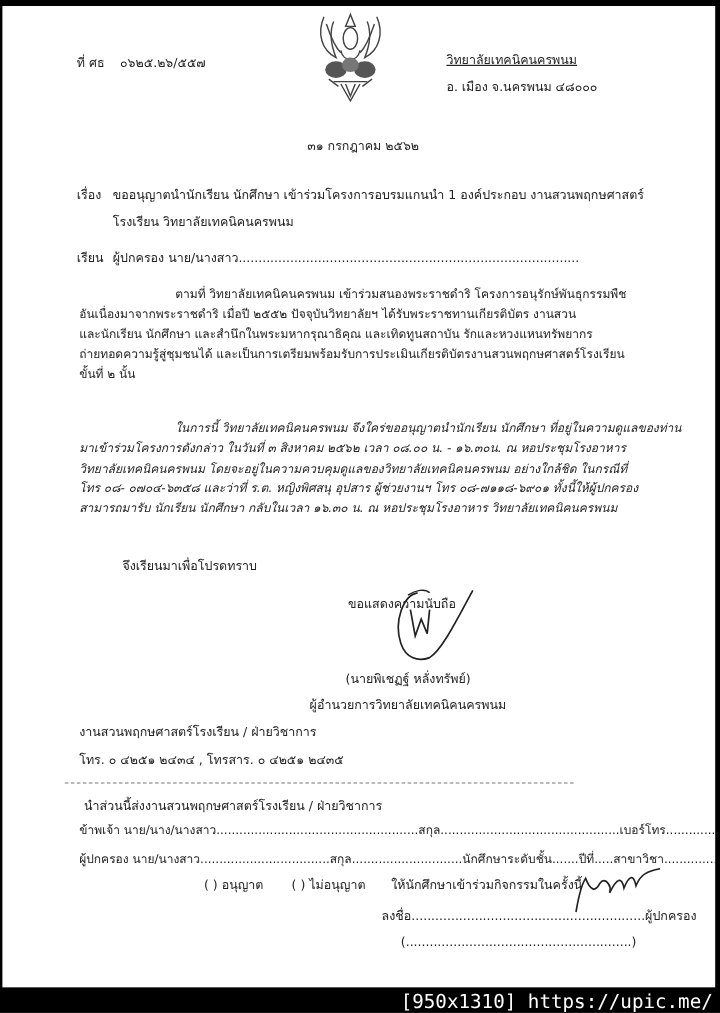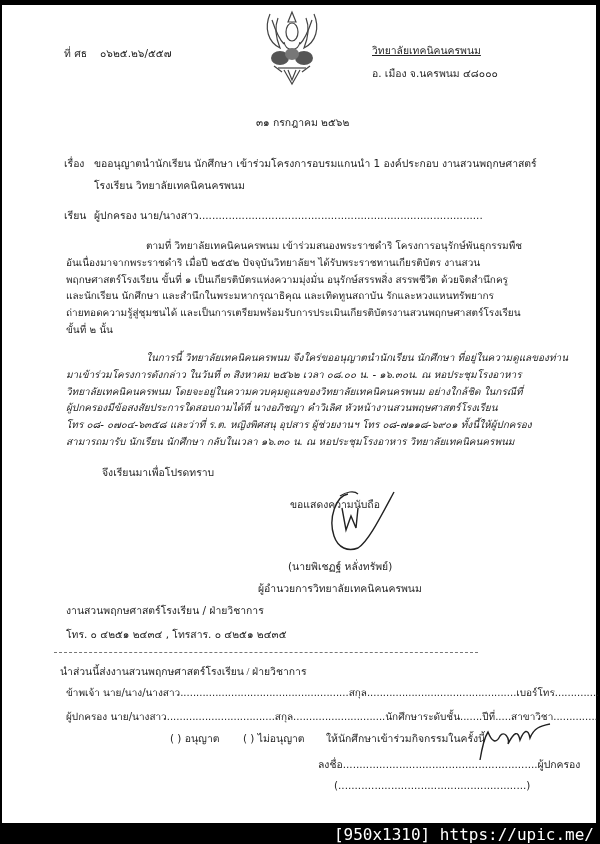--- a/index.html
+++ b/index.html
@@ -68,52 +68,50 @@
 <span class="abs t" style="left:64px;top:156px;">เรื่อง</span>
 <span class="abs t" style="left:94px;top:156px;">ขออนุญาตนำนักเรียน นักศึกษา  เข้าร่วมโครงการอบรมแกนนำ 1 องค์ประกอบ  งานสวนพฤกษศาสตร์</span>
 <span class="abs t" style="left:94px;top:178px;">โรงเรียน  วิทยาลัยเทคนิคนครพนม</span>
 
 <span class="abs t" style="left:64px;top:208px;">เรียน</span>
 <span class="abs t" style="left:94px;top:208px;">ผู้ปกครอง นาย/นางสาว......................................................................................</span>
 
 <div class="para" style="left:66px;top:238px;">
   <span class="line indent">ตามที่  วิทยาลัยเทคนิคนครพนม  เข้าร่วมสนองพระราชดำริ โครงการอนุรักษ์พันธุกรรมพืช</span>
   <span class="line">อันเนื่องมาจากพระราชดำริ  เมื่อปี ๒๕๕๒  ปัจจุบันวิทยาลัยฯ ได้รับพระราชทานเกียรติบัตร งานสวน</span>
-  <span class="line">พฤกษศาสตร์โรงเรียน ขั้นที่  ๑  เป็นเกียรติบัตรแห่งความมุ่งมั่น  อนุรักษ์สรรพสิ่ง  สรรพชีวิต  ด้วยจิตสำนึกครู</span>
   <span class="line">และนักเรียน นักศึกษา  และสำนึกในพระมหากรุณาธิคุณ และเทิดทูนสถาบัน  รักและหวงแหนทรัพยากร</span>
   <span class="line">ถ่ายทอดความรู้สู่ชุมชนได้  และเป็นการเตรียมพร้อมรับการประเมินเกียรติบัตรงานสวนพฤกษศาสตร์โรงเรียน</span>
   <span class="line">ขั้นที่  ๒  นั้น</span>
 </div>
 
 <div class="para" style="left:66px;top:350px;font-style:italic;">
   <span class="line indent">ในการนี้ วิทยาลัยเทคนิคนครพนม จึงใคร่ขออนุญาตนำนักเรียน นักศึกษา ที่อยู่ในความดูแลของท่าน</span>
   <span class="line">มาเข้าร่วมโครงการดังกล่าว ในวันที่ ๓ สิงหาคม ๒๕๖๒ เวลา ๐๘.๐๐ น. - ๑๖.๓๐น. ณ หอประชุมโรงอาหาร</span>
   <span class="line">วิทยาลัยเทคนิคนครพนม โดยจะอยู่ในความควบคุมดูแลของวิทยาลัยเทคนิคนครพนม อย่างใกล้ชิด ในกรณีที่</span>
-  <span class="line">ผู้ปกครองมีข้อสงสัยประการใดสอบถามได้ที่  นางอภิชญา   คำวิเลิศ  หัวหน้างานสวนพฤษศาสตร์โรงเรียน</span>
   <span class="line">โทร ๐๘- ๐๗๐๔-๖๓๕๘  และว่าที่ ร.ต. หญิงพิศสนุ  อุปสาร ผู้ช่วยงานฯ โทร ๐๘-๗๑๑๘-๖๙๐๑  ทั้งนี้ให้ผู้ปกครอง</span>
   <span class="line">สามารถมารับ นักเรียน นักศึกษา กลับในเวลา  ๑๖.๓๐ น. ณ หอประชุมโรงอาหาร  วิทยาลัยเทคนิคนครพนม</span>
 </div>
 
 <span class="abs t" style="left:102px;top:465px;">จึงเรียนมาเพื่อโปรดทราบ</span>
 
 <span class="abs t" style="left:290px;top:497px;">ขอแสดงความนับถือ</span>
 <svg class="sig-mark" style="left:318px;top:488px;" width="80" height="70" viewBox="0 0 80 70">
   <path d="M30 6 C18 8, 10 30, 16 48 C20 60, 30 64, 40 60 C50 54, 62 30, 76 4" fill="none" stroke="#222" stroke-width="1.4"></path>
   <path d="M24 20 L28 42 L33 28 L38 40 L40 20" fill="none" stroke="#222" stroke-width="1.4"></path>
   <path d="M22 8 C28 4, 36 2, 40 6" fill="none" stroke="#222" stroke-width="1.2"></path>
 </svg>
 <span class="abs t" style="left:288px;top:559px;">(นายพิเชฏฐ์  หลั่งทรัพย์)</span>
 <span class="abs t" style="left:258px;top:581px;">ผู้อำนวยการวิทยาลัยเทคนิคนครพนม</span>
 
 <span class="abs t" style="left:66px;top:603px;">งานสวนพฤกษศาสตร์โรงเรียน / ฝ่ายวิชาการ</span>
 <span class="abs t" style="left:66px;top:627px;">โทร. ๐ ๔๒๕๑ ๒๔๓๔ , โทรสาร. ๐ ๔๒๕๑ ๒๔๓๕</span>
 
 <div class="dashline"></div>
 
-<span class="abs t" style="left:60px;top:665px;font-family:Liberation Serif, serif;">นำส่วนนี้ส่งงานสวนพฤกษศาสตร์โรงเรียน / ฝ่ายวิชาการ</span>
+<span class="abs t" style="left:70px;top:665px;">นำส่วนนี้ส่งงานสวนพฤกษศาสตร์โรงเรียน / ฝ่ายวิชาการ</span>
 <span class="abs t" style="left:66px;top:686px;font-size:10px;">ข้าพเจ้า นาย/นาง/นางสาว.....................................................สกุล...............................................เบอร์โทร...............................</span>
 <span class="abs t" style="left:66px;top:710px;font-size:10px;">ผู้ปกครอง  นาย/นางสาว..................................สกุล.............................นักศึกษาระดับชั้น.......ปีที่.....สาขาวิชา..............</span>
 
 <span class="abs t" style="left:170px;top:731px;">(  )  อนุญาต</span>
 <span class="abs t" style="left:243px;top:731px;">(  )  ไม่อนุญาต</span>
 <span class="abs t" style="left:326px;top:731px;">ให้นักศึกษาเข้าร่วมกิจกรรมในครั้งนี้</span>
 
 <svg class="sig-mark" style="left:474px;top:722px;" width="80" height="40" viewBox="0 0 80 40">
   <path d="M6 38 C8 26, 10 16, 14 10 C18 20, 22 22, 26 14 C30 8, 36 16, 34 22 C40 10, 44 8, 46 18 C50 8, 54 6, 56 16 C60 6, 66 4, 76 2" fill="none" stroke="#222" stroke-width="1.4"></path>
 </svg>

